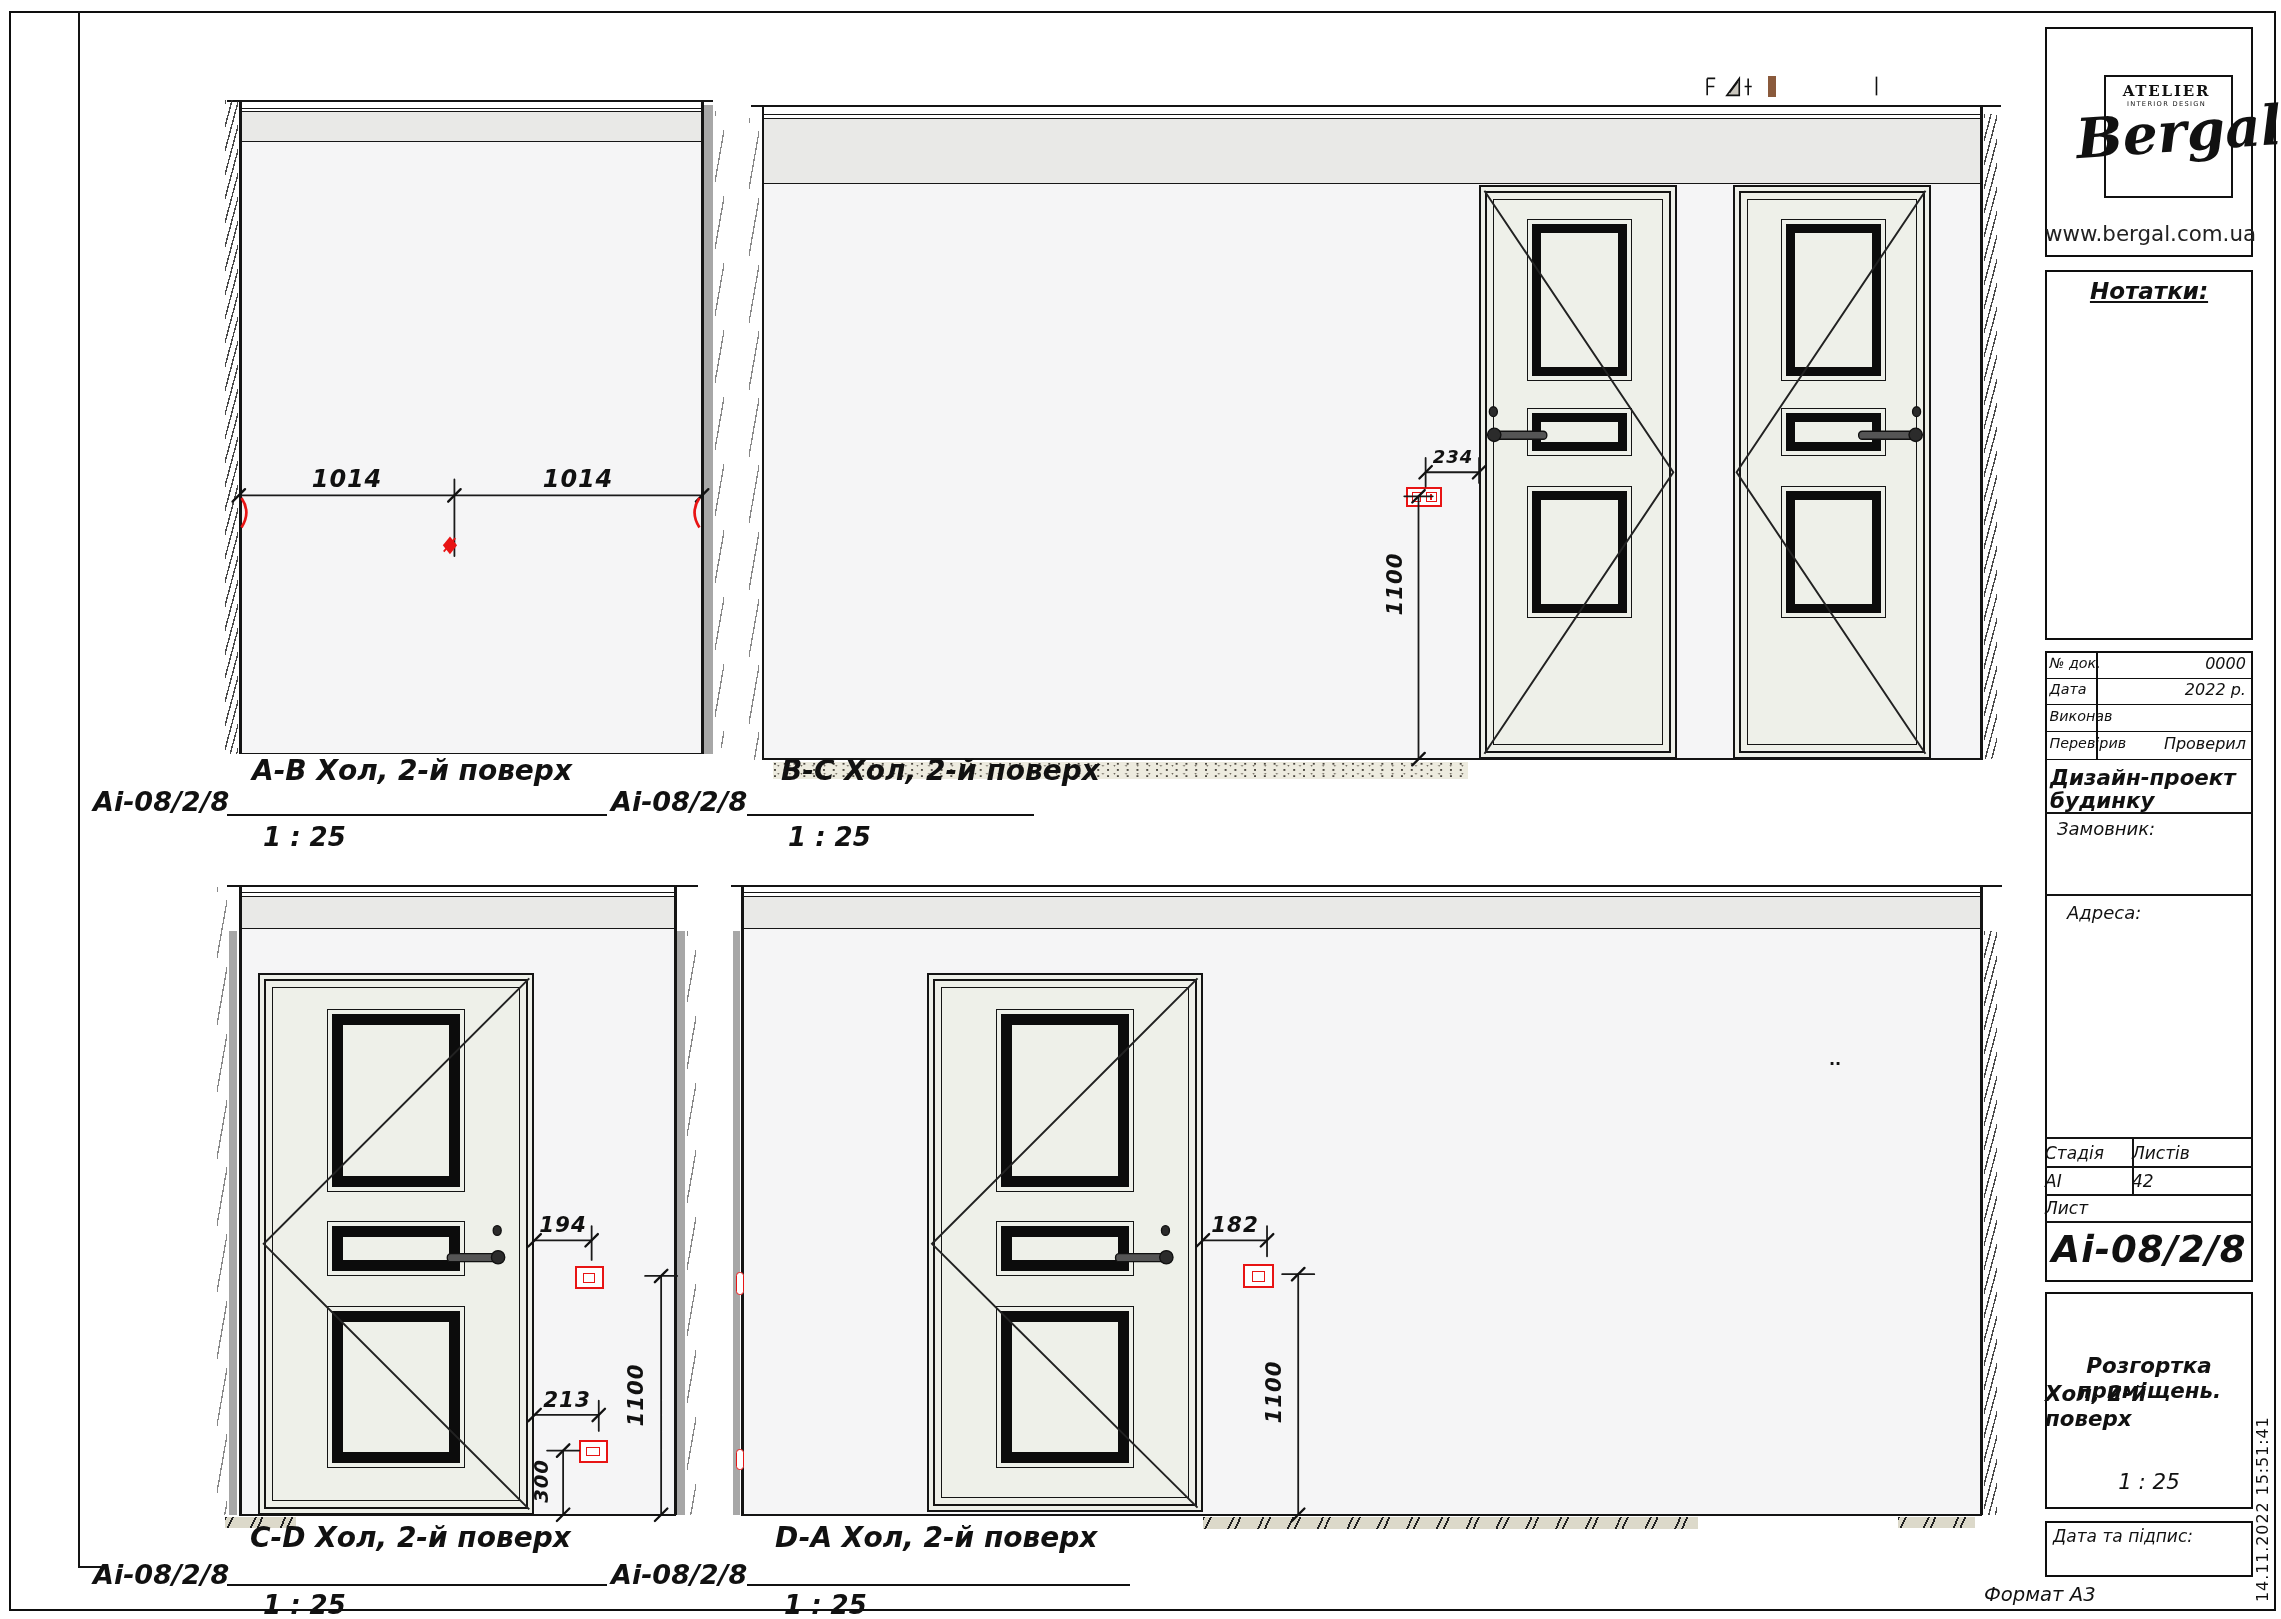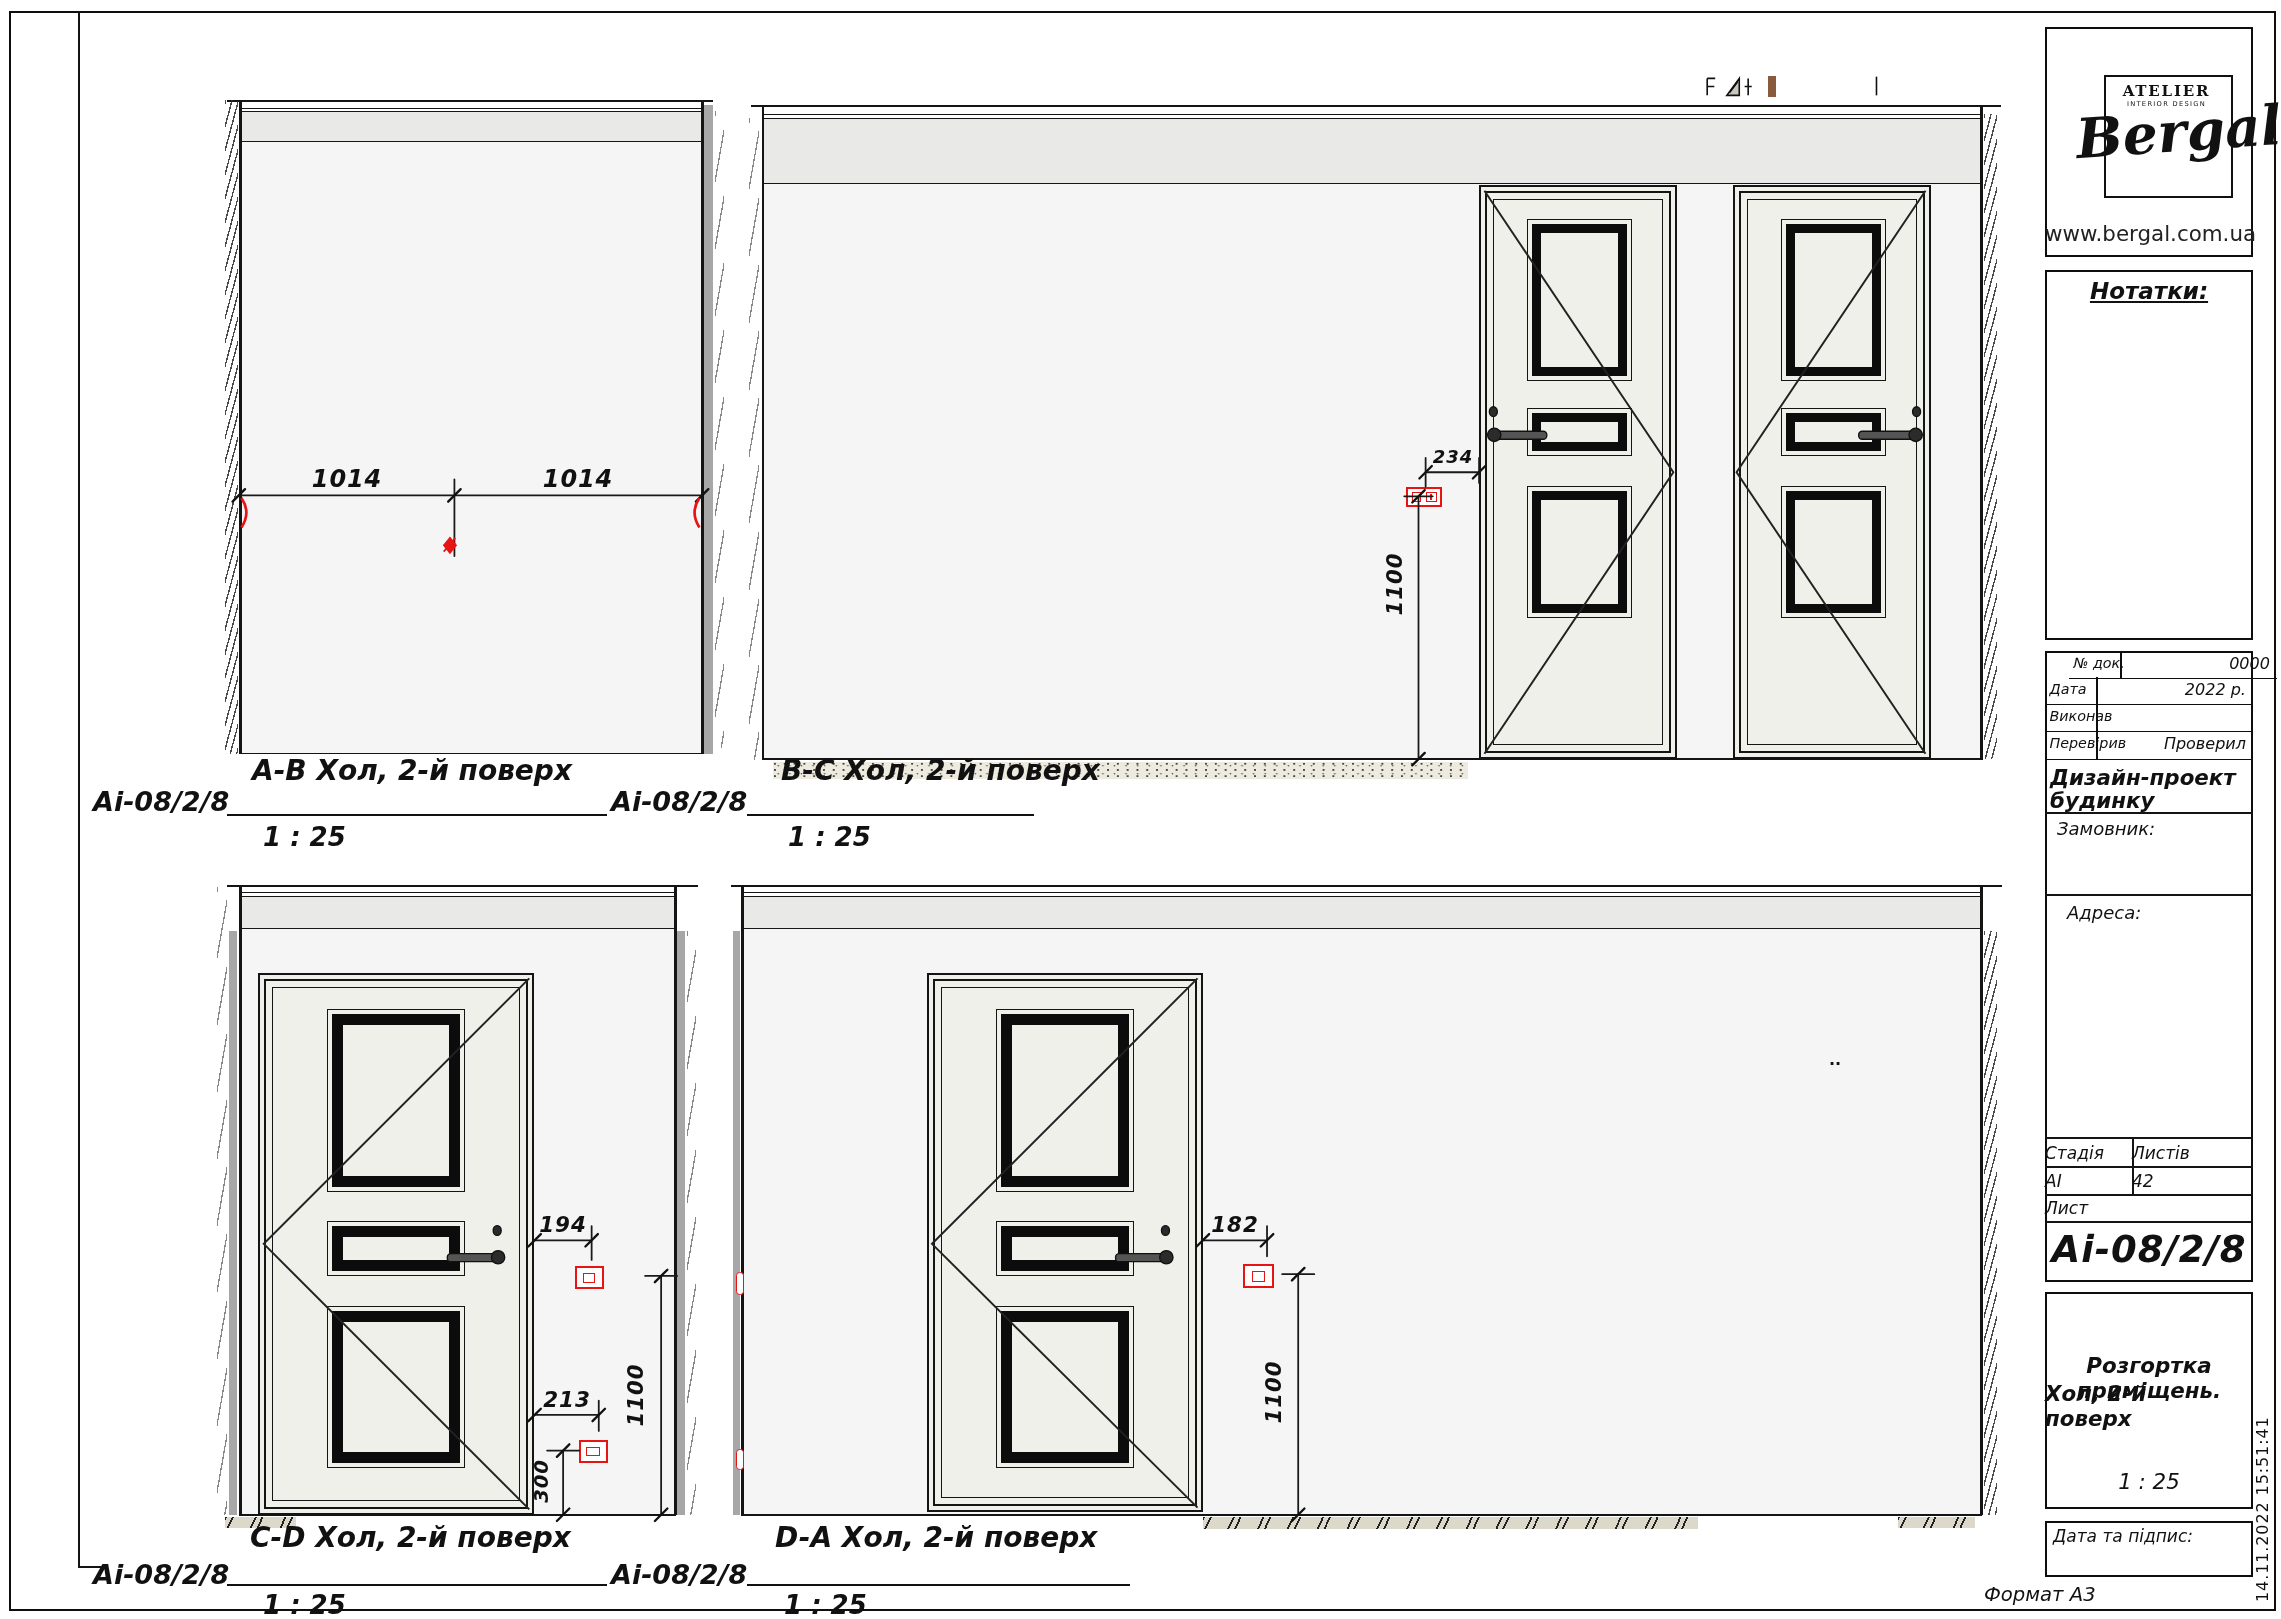--- a/index.html
+++ b/index.html
@@ -287,21 +287,21 @@
   <div class="abs" style="left:2104px;top:75px;width:125px;height:119px;border:2.7px solid #111;"></div>
   <div class="abs" style="left:2104px;top:82px;width:125px;text-align:center;font:700 15px 'DejaVu Serif',serif;letter-spacing:1.8px;">ATELIER</div>
   <div class="abs" style="left:2104px;top:100px;width:125px;text-align:center;font:500 6.7px 'DejaVu Sans',sans-serif;letter-spacing:1.3px;">INTERIOR DESIGN</div>
   <div class="abs" style="left:2076px;top:100px;width:180px;text-align:center;font:italic 700 55px 'DejaVu Serif',serif;transform:rotate(-4deg);">Bergal</div>
   <div class="abs" style="left:2045px;top:221px;width:208px;text-align:center;font:21.4px 'DejaVu Sans',sans-serif;color:#222;">www.bergal.com.ua</div>
 
   <div class="tb-box" style="left:2045px;top:270px;width:208px;height:370px;"></div>
   <div class="abs" style="left:2045px;top:278px;width:208px;text-align:center;font:italic 700 23px 'DejaVu Sans',sans-serif;text-decoration:underline;">Нотатки:</div>
 
   <div class="tb-box" style="left:2045px;top:651px;width:208px;height:631px;"></div>
-  <div class="tb-row" style="top:651px;margin-left:24px;">
+  <div class="tb-row" style="top:651px;">
     <span class="lbl">№ док.</span>
     <span class="div"></span>
     <span class="val">0000</span>
   </div>
   <div class="tb-row" style="top:677px;">
     <span class="lbl">Дата</span>
     <span class="div"></span>
     <span class="val">2022 р.</span>
   </div>
   <div class="tb-row" style="top:704px;">

